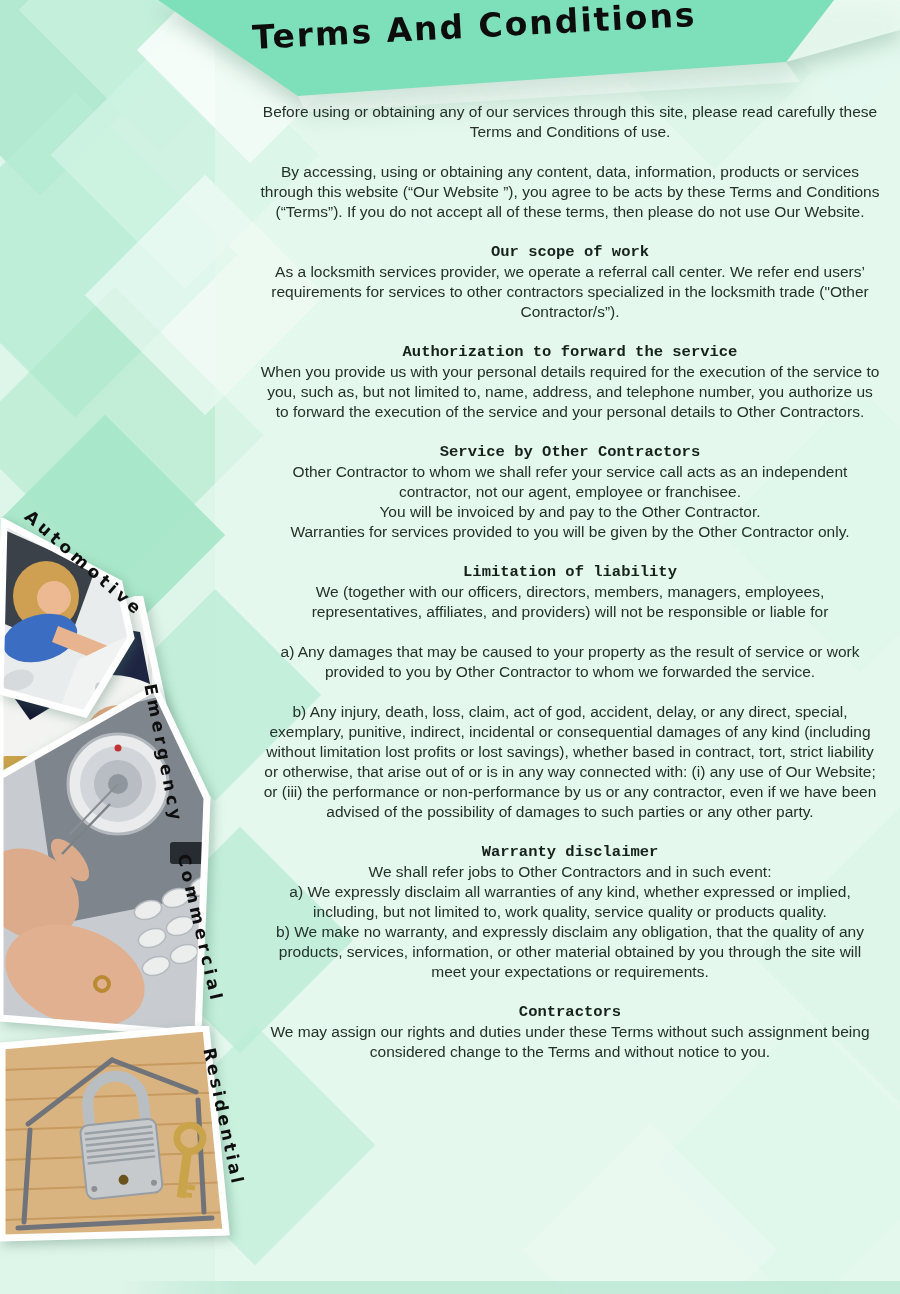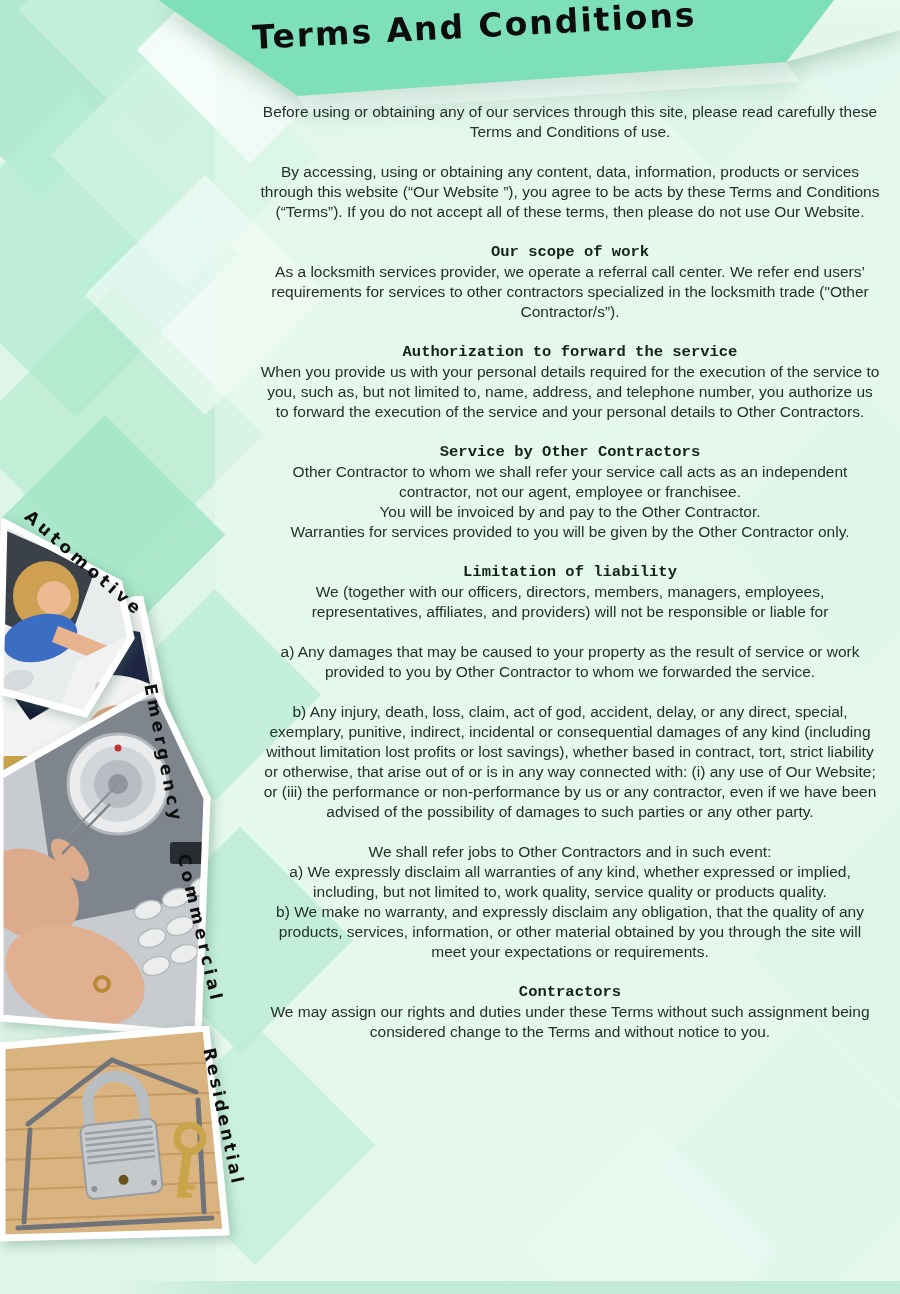--- a/index.html
+++ b/index.html
@@ -229,20 +229,21 @@
       <h3 class="heading">Authorization to forward the service</h3>
       <p class="para">When you provide us with your personal details required for the execution of the service to you, such as, but not limited to, name, address, and telephone number, you authorize us to forward the execution of the service and your personal details to Other Contractors.</p>
       <h3 class="heading">Service by Other Contractors</h3>
       <p class="para">Other Contractor to whom we shall refer your service call acts as an independent contractor, not our agent, employee or franchisee.
 You will be invoiced by and pay to the Other Contractor.
 Warranties for services provided to you will be given by the Other Contractor only.</p>
       <h3 class="heading">Limitation of liability</h3>
       <p class="para">We (together with our officers, directors, members, managers, employees, representatives, affiliates, and providers) will not be responsible or liable for</p>
       <p class="para">a) Any damages that may be caused to your property as the result of service or work provided to you by Other Contractor to whom we forwarded the service.</p>
       <p class="para">b) Any injury, death, loss, claim, act of god, accident, delay, or any direct, special, exemplary, punitive, indirect, incidental or consequential damages of any kind (including without limitation lost profits or lost savings), whether based in contract, tort, strict liability or otherwise, that arise out of or is in any way connected with: (i) any use of Our Website; or (iii) the performance or non-performance by us or any contractor, even if we have been advised of the possibility of damages to such parties or any other party.</p>
+      <h3 class="heading">Warranty disclaimer</h3>
       <p class="para">We shall refer jobs to Other Contractors and in such event:
 a) We expressly disclaim all warranties of any kind, whether expressed or implied, including, but not limited to, work quality, service quality or products quality.
 b) We make no warranty, and expressly disclaim any obligation, that the quality of any products, services, information, or other material obtained by you through the site will meet your expectations or requirements.</p>
       <h3 class="heading">Contractors</h3>
       <p class="para">We may assign our rights and duties under these Terms without such assignment being considered change to the Terms and without notice to you.</p>
     </div>
 
 </div>
 
 </body></html>

